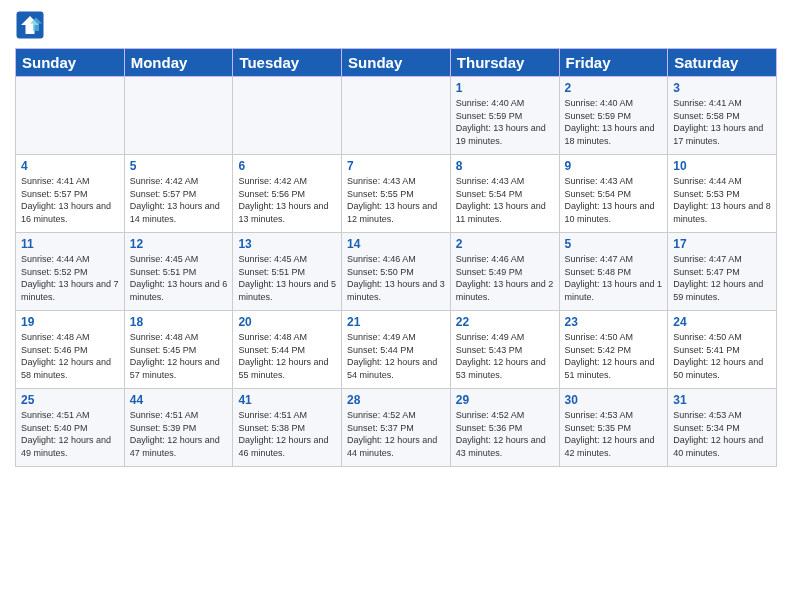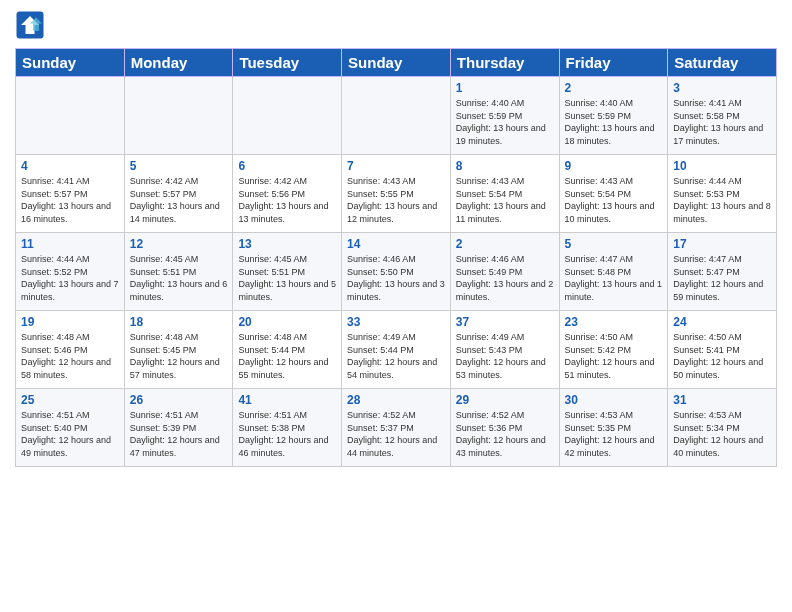--- a/index.html
+++ b/index.html
@@ -214,43 +214,43 @@
           </td>
           <td>
             <span class="day-num">18</span>
             <div class="day-info">Sunrise: 4:48 AM<br>Sunset: 5:45 PM<br>Daylight: 12 hours and 57 minutes.</div>
           </td>
           <td>
             <span class="day-num">20</span>
             <div class="day-info">Sunrise: 4:48 AM<br>Sunset: 5:44 PM<br>Daylight: 12 hours and 55 minutes.</div>
           </td>
           <td>
-            <span class="day-num">33</span>
+            <span class="day-num">21</span>
             <div class="day-info">Sunrise: 4:49 AM<br>Sunset: 5:44 PM<br>Daylight: 12 hours and 54 minutes.</div>
           </td>
           <td>
-            <span class="day-num">37</span>
+            <span class="day-num">22</span>
             <div class="day-info">Sunrise: 4:49 AM<br>Sunset: 5:43 PM<br>Daylight: 12 hours and 53 minutes.</div>
           </td>
           <td>
             <span class="day-num">23</span>
             <div class="day-info">Sunrise: 4:50 AM<br>Sunset: 5:42 PM<br>Daylight: 12 hours and 51 minutes.</div>
           </td>
           <td>
             <span class="day-num">24</span>
             <div class="day-info">Sunrise: 4:50 AM<br>Sunset: 5:41 PM<br>Daylight: 12 hours and 50 minutes.</div>
           </td>
         </tr>
         <tr>
           <td>
             <span class="day-num">25</span>
             <div class="day-info">Sunrise: 4:51 AM<br>Sunset: 5:40 PM<br>Daylight: 12 hours and 49 minutes.</div>
           </td>
           <td>
-            <span class="day-num">26</span>
+            <span class="day-num">44</span>
             <div class="day-info">Sunrise: 4:51 AM<br>Sunset: 5:39 PM<br>Daylight: 12 hours and 47 minutes.</div>
           </td>
           <td>
             <span class="day-num">41</span>
             <div class="day-info">Sunrise: 4:51 AM<br>Sunset: 5:38 PM<br>Daylight: 12 hours and 46 minutes.</div>
           </td>
           <td>
             <span class="day-num">28</span>
             <div class="day-info">Sunrise: 4:52 AM<br>Sunset: 5:37 PM<br>Daylight: 12 hours and 44 minutes.</div>
           </td>

